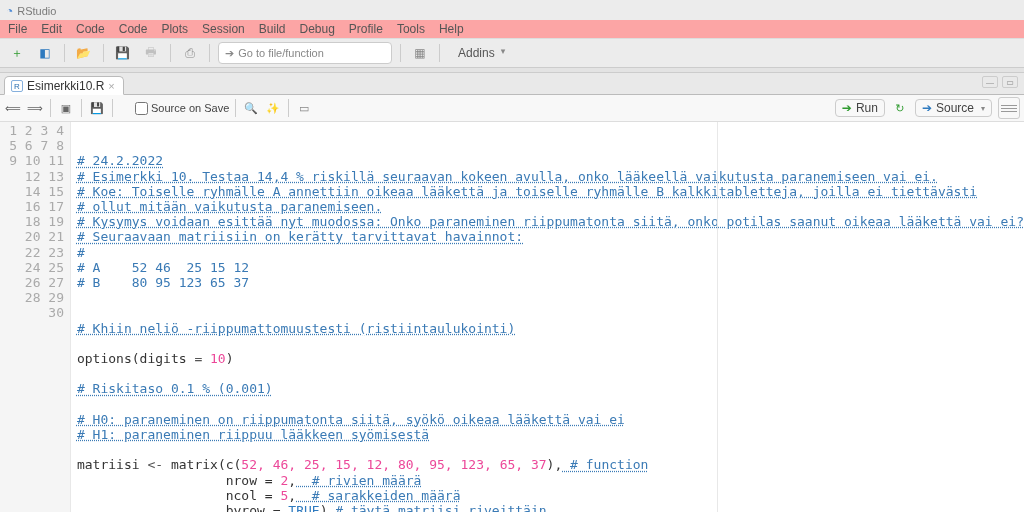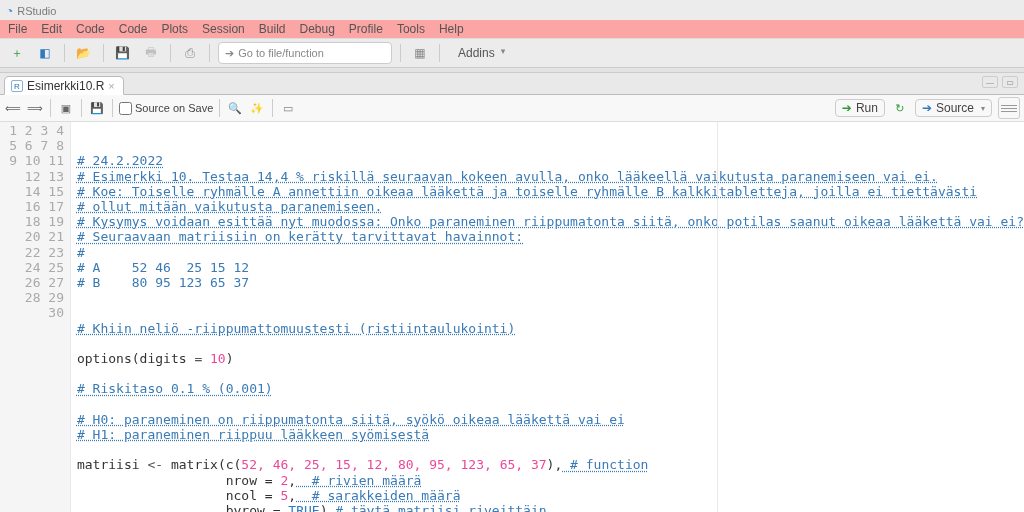--- a/index.html
+++ b/index.html
@@ -85,21 +85,21 @@
   .src-toolbar {
     display:flex; align-items:center;
     padding:2px 4px;
     background:#f8f8f8;
     border-bottom:1px solid #ddd;
     gap:4px;
   }
   .src-toolbar .left { display:flex; align-items:center; gap:4px; flex:1;}
   .src-toolbar .right { display:flex; align-items:center; gap:6px;}
   .mini { width:18px; height:18px; display:inline-flex; align-items:center; justify-content:center; font-size:11px; color:#666; }
-  .sos { display:flex; align-items:center; gap:3px; font-size:11px; color:#444;}
+  .sos { display:flex; align-items:center; gap:3px; font-size:11px; color:#444;margin-left:16px;}
   .sos input { margin:0;}
   .run-btn { display:flex; align-items:center; gap:4px; font-size:12px; color:#444; padding:1px 6px; border:1px solid #ccc; border-radius:4px;}
   .run-btn .arrow-run { color:#2e9a2e;}
   .source-btn { display:flex; align-items:center; gap:4px; font-size:12px; color:#444; padding:1px 6px; border:1px solid #ccc; border-radius:4px;}
   .source-btn::after{content:"▾"; font-size:8px; color:#888; margin-left:3px;}
   .outline { width:16px; height:16px; border:1px solid #ccc; border-radius:3px; display:flex; flex-direction:column; justify-content:center; gap:2px; padding:2px;}
   .outline span { height:1px; background:#999;}
 
   .editor {
     display:flex;

